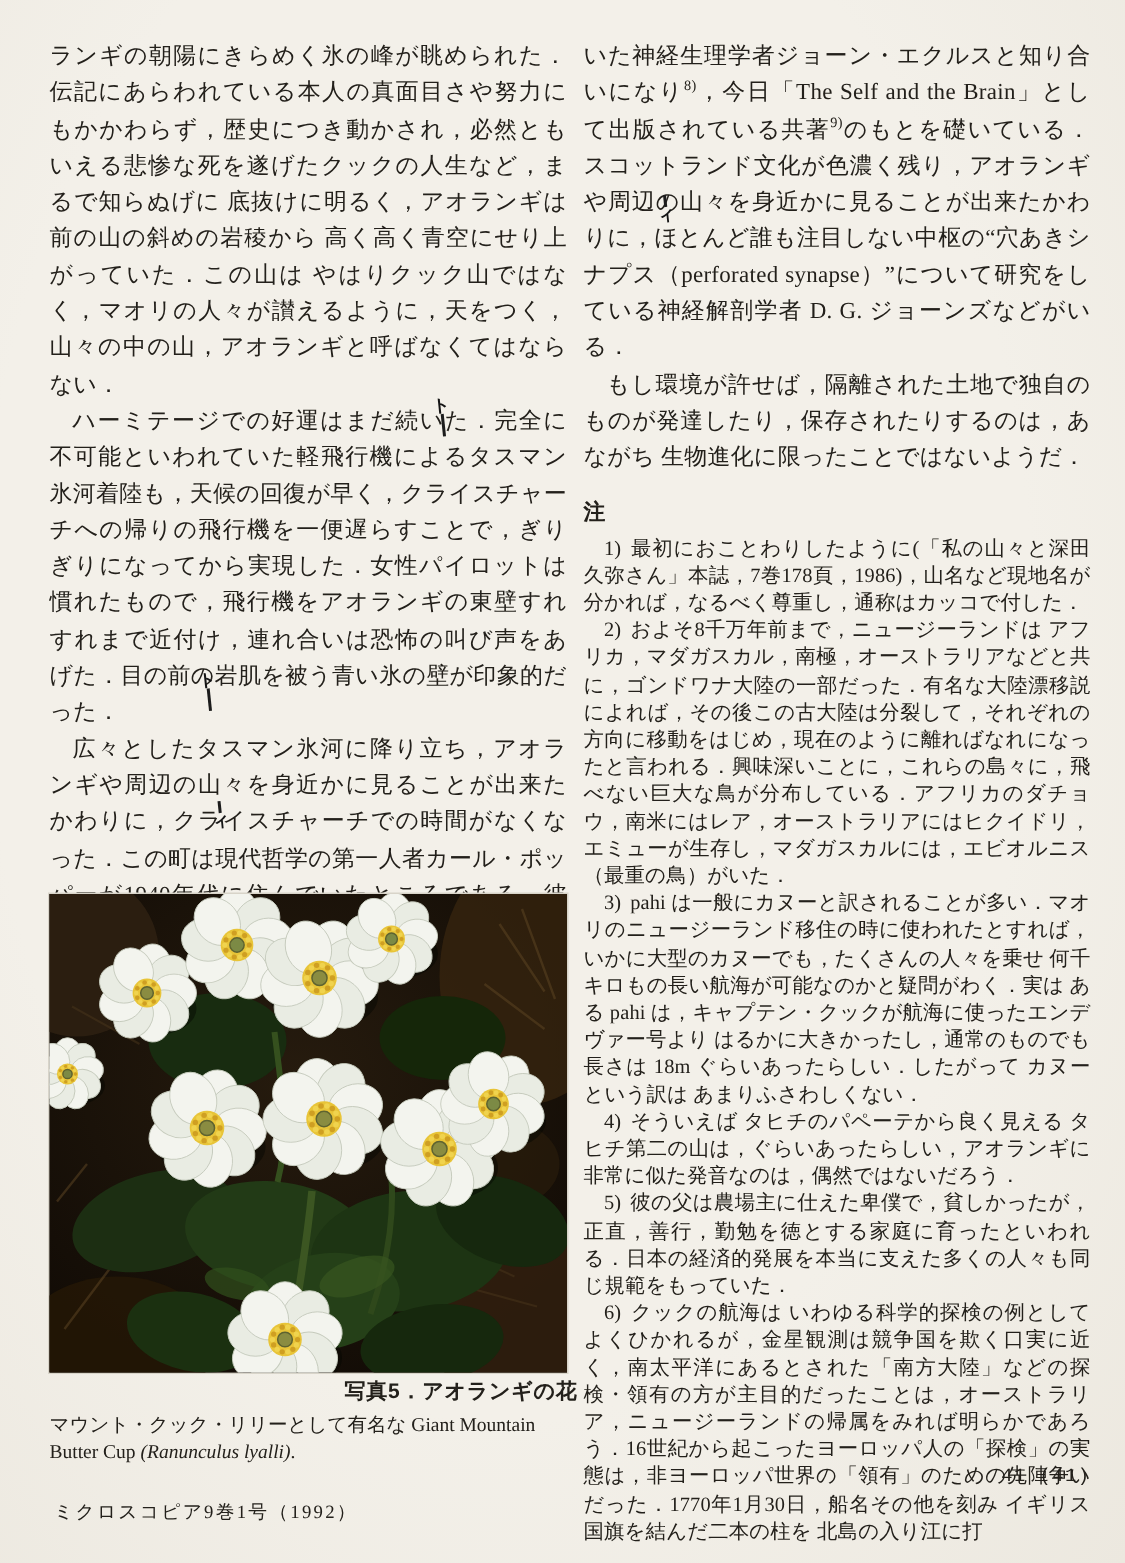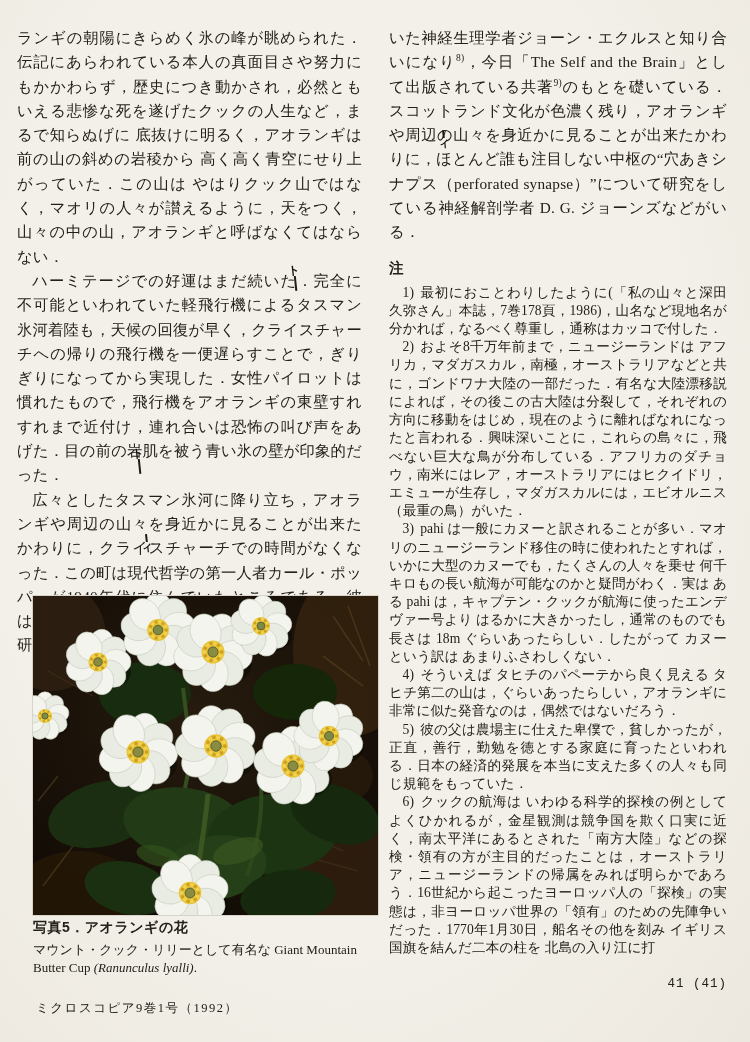--- a/index.html
+++ b/index.html
@@ -6,21 +6,21 @@
   body{
     width:750px;height:1042px;
     background:#f1eee6;
     font-family:"Liberation Serif","DejaVu Serif",serif;
     color:#23201b;
     position:relative;
     overflow:hidden;
   }
   .page{position:absolute;inset:0;background:radial-gradient(ellipse at 45% 40%, #f3f0e9 60%, #ece8df 100%);}
   .col{position:absolute;top:26px;}
-  .col-left{left:17px;width:345px;}
+  .col-left{left:33px;width:345px;}
   .col-right{left:389px;width:338px;}
   .body-text{
     margin:0;
     font-size:15.3px;
     line-height:24.3px;
     text-align:justify;
     letter-spacing:0.2px;
   }
   .indent{text-indent:1em;}
   sup.ref{font-size:9.5px;line-height:0;}
@@ -46,20 +46,21 @@
     box-shadow:0 0 0 1px #d8d4c9;
   }
   .photo svg{display:block;}
   
   .caption{position:absolute;left:33px;top:919px;width:352px;}
   .caption-title{
     font-family:"Liberation Sans","DejaVu Sans",sans-serif;
     font-weight:bold;
     font-size:14px;
     letter-spacing:0.5px;
+    text-align:right;
   }
   .caption-body{
     margin:4px 0 0 0;
     font-size:13px;
     line-height:17.5px;
   }
   .caption-body .latin{font-style:italic;font-family:Liberation Serif, serif;}
   
   .footer-left{
     position:absolute;left:36px;top:981px;
@@ -93,20 +94,21 @@
   <div class="col col-left">
     <p class="body-text">ランギの朝陽にきらめく氷の峰が眺められた．伝記にあらわれている本人の真面目さや努力にもかかわらず，歴史につき動かされ，必然ともいえる悲惨な死を遂げたクックの人生など，まるで知らぬげに 底抜けに明るく，アオランギは 前の山の斜めの岩稜から 高く高く青空にせり上がっていた．この山は やはりクック山ではなく，マオリの人々が讃えるように，天をつく，山々の中の山，アオランギと呼ばなくてはならない．</p>
     <p class="body-text indent">ハーミテージでの好運はまだ続いた．完全に不可能といわれていた軽飛行機によるタスマン氷河着陸も，天候の回復が早く，クライスチャーチへの帰りの飛行機を一便遅らすことで，ぎりぎりになってから実現した．女性パイロットは慣れたもので，飛行機をアオランギの東壁すれすれまで近付け，連れ合いは恐怖の叫び声をあげた．目の前の岩肌を被う青い氷の壁が印象的だった．</p>
     <p class="body-text indent">広々としたタスマン氷河に降り立ち，アオランギや周辺の山々を身近かに見ることが出来たかわりに，クライスチャーチでの時間がなくなった．この町は現代哲学の第一人者カール・ポッパーが1940年代に住んでいたところである．彼は 当時同じ南島南部ダニーデンのオタゴ大学で研究して</p>
   </div>
 
   <div class="col col-right">
     <p class="body-text">
       <span>いた神経生理学者ジョーン・エクルスと知り合いになり</span><sup class="ref">8)</sup><span>，今日「The Self and the Brain」として出版されている共著</span><sup class="ref">9)</sup><span>のもとを礎いている．スコットランド文化が色濃く残り，アオランギや周辺の山々を身近かに見ることが出来たかわりに，ほとんど誰も注目しない中枢の“穴あきシナプス（perforated synapse）”について研究をしている神経解剖学者 D. G. ジョーンズなどがいる．</span>
     </p>
+    <p class="body-text indent">もし環境が許せば，隔離された土地で独自のものが発達したり，保存されたりするのは，あながち 生物進化に限ったことではないようだ．</p>
     <div class="notes-heading">注</div>
     <div>
         <p class="note"><span class="note-num">1)</span><span>最初におことわりしたように(「私の山々と深田久弥さん」本誌，7巻178頁，1986)，山名など現地名が分かれば，なるべく尊重し，通称はカッコで付した．</span></p>
         <p class="note"><span class="note-num">2)</span><span>およそ8千万年前まで，ニュージーランドは アフリカ，マダガスカル，南極，オーストラリアなどと共に，ゴンドワナ大陸の一部だった．有名な大陸漂移説によれば，その後この古大陸は分裂して，それぞれの方向に移動をはじめ，現在のように離ればなれになったと言われる．興味深いことに，これらの島々に，飛べない巨大な鳥が分布している．アフリカのダチョウ，南米にはレア，オーストラリアにはヒクイドリ，エミューが生存し，マダガスカルには，エビオルニス（最重の鳥）がいた．</span></p>
         <p class="note"><span class="note-num">3)</span><span>pahi は一般にカヌーと訳されることが多い．マオリのニュージーランド移住の時に使われたとすれば，いかに大型のカヌーでも，たくさんの人々を乗せ 何千キロもの長い航海が可能なのかと疑問がわく．実は ある pahi は，キャプテン・クックが航海に使ったエンデヴァー号より はるかに大きかったし，通常のものでも長さは 18m ぐらいあったらしい．したがって カヌーという訳は あまりふさわしくない．</span></p>
         <p class="note"><span class="note-num">4)</span><span>そういえば タヒチのパペーテから良く見える タヒチ第二の山は，ぐらいあったらしい，アオランギに非常に似た発音なのは，偶然ではないだろう．</span></p>
         <p class="note"><span class="note-num">5)</span><span>彼の父は農場主に仕えた卑僕で，貧しかったが，正直，善行，勤勉を徳とする家庭に育ったといわれる．日本の経済的発展を本当に支えた多くの人々も同じ規範をもっていた．</span></p>
         <p class="note"><span class="note-num">6)</span><span>クックの航海は いわゆる科学的探検の例としてよくひかれるが，金星観測は競争国を欺く口実に近く，南太平洋にあるとされた「南方大陸」などの探検・領有の方が主目的だったことは，オーストラリア，ニュージーランドの帰属をみれば明らかであろう．16世紀から起こったヨーロッパ人の「探検」の実態は，非ヨーロッパ世界の「領有」のための先陣争いだった．1770年1月30日，船名その他を刻み イギリス国旗を結んだ二本の柱を 北島の入り江に打</span></p>
       </div>
   </div>

